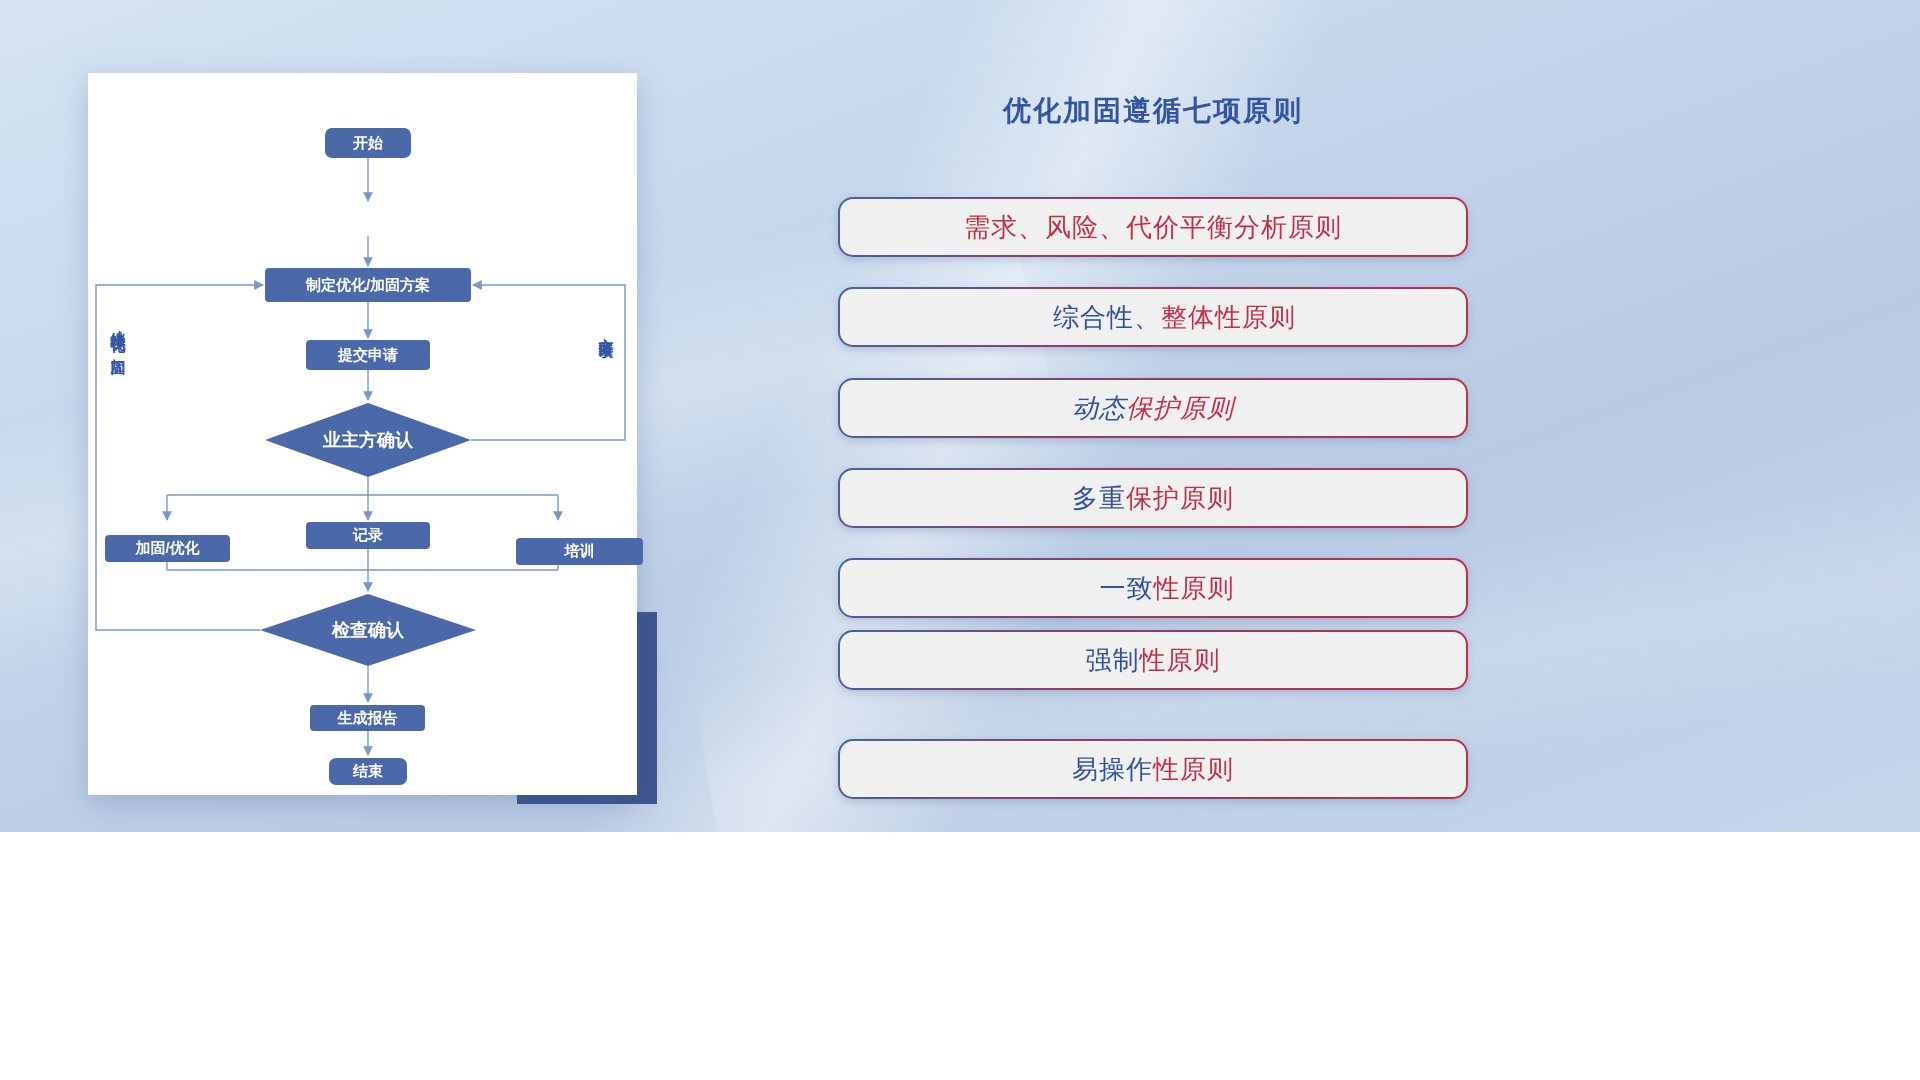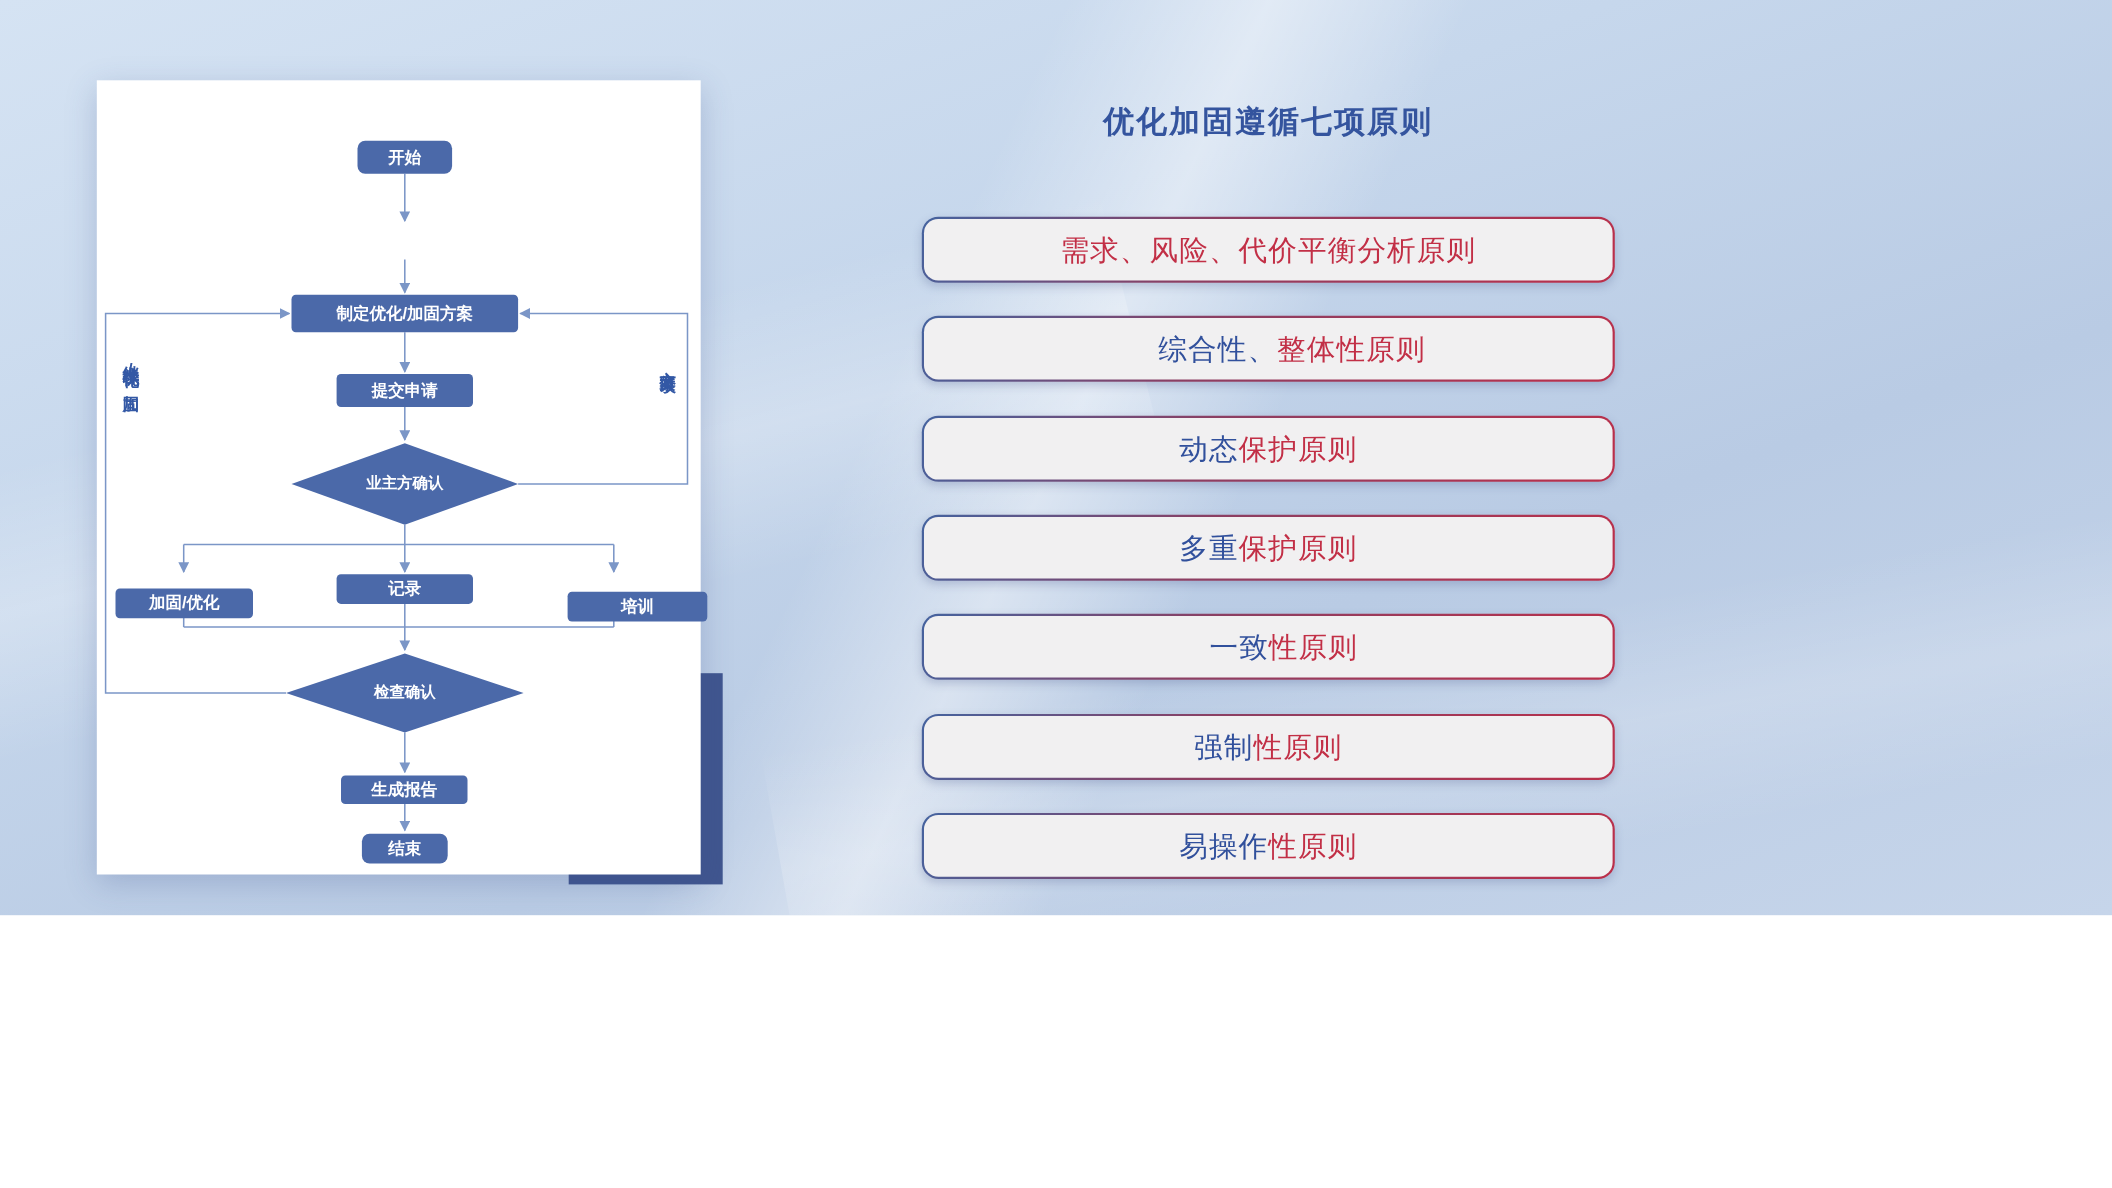--- a/index.html
+++ b/index.html
@@ -32,21 +32,21 @@
   }
   .card svg { position: absolute; left: 0; top: 0; }
   .flow-node {
     position: absolute; background: #4b69a9; color: #ffffff;
     display: flex; align-items: center; justify-content: center;
     font-weight: bold; font-size: 15px; border-radius: 4px;
     white-space: nowrap;
   }
   .flow-node.pill { border-radius: 7px; }
   .diamond-label {
-    position: absolute; color: #ffffff; font-weight: bold; font-size: 14px;
+    position: absolute; color: #ffffff; font-weight: bold; font-size: 18px;
     display: flex; align-items: center; justify-content: center; white-space: nowrap;
   }
   .loop-label {
     position: absolute; writing-mode: vertical-rl; text-orientation: upright;
     color: #3358a5; font-weight: bold; font-size: 15px; letter-spacing: 2px;
     white-space: nowrap;
   }
 
   
   .panel {
@@ -132,39 +132,39 @@
           <div class="principle-inner">
             <span style="color: rgb(194, 47, 70);">需求、风险、代价平衡分析原则</span>
           </div>
         </div>
         <div class="principle-wrap" style="top: 287px;">
           <div class="principle-inner">
             <span style="color: rgb(49, 80, 156); margin-left: 43px;">综合性、</span>
             <span style="color: rgb(194, 47, 70);">整体性原则</span>
           </div>
         </div>
-        <div class="principle-wrap" style="top: 378px;">
+        <div class="principle-wrap" style="top: 378px; font-style: italic;">
           <div class="principle-inner">
             <span style="color: rgb(49, 80, 156);">动态</span>
             <span style="color: rgb(194, 47, 70);">保护原则</span>
           </div>
         </div>
         <div class="principle-wrap" style="top: 468px;">
           <div class="principle-inner">
             <span style="color: rgb(49, 80, 156);">多重</span>
             <span style="color: rgb(194, 47, 70);">保护原则</span>
           </div>
         </div>
         <div class="principle-wrap" style="top: 558px;">
           <div class="principle-inner">
             <span style="color: rgb(49, 80, 156); margin-left: 28px;">一致</span>
             <span style="color: rgb(194, 47, 70);">性原则</span>
           </div>
         </div>
-        <div class="principle-wrap" style="top: 649px;">
+        <div class="principle-wrap" style="top: 630px;">
           <div class="principle-inner">
             <span style="color: rgb(49, 80, 156);">强制</span>
             <span style="color: rgb(194, 47, 70);">性原则</span>
           </div>
         </div>
         <div class="principle-wrap" style="top: 739px;">
           <div class="principle-inner">
             <span style="color: rgb(49, 80, 156);">易操作</span>
             <span style="color: rgb(194, 47, 70);">性原则</span>
           </div>

